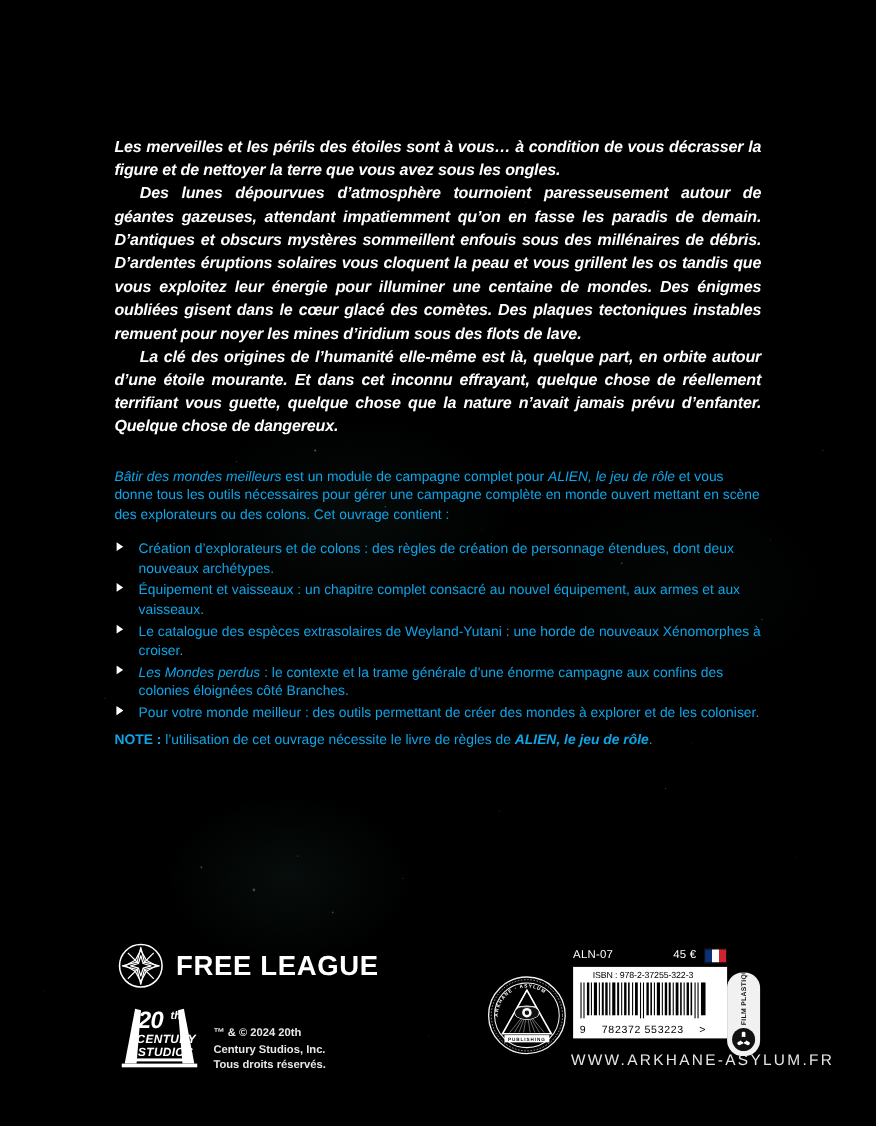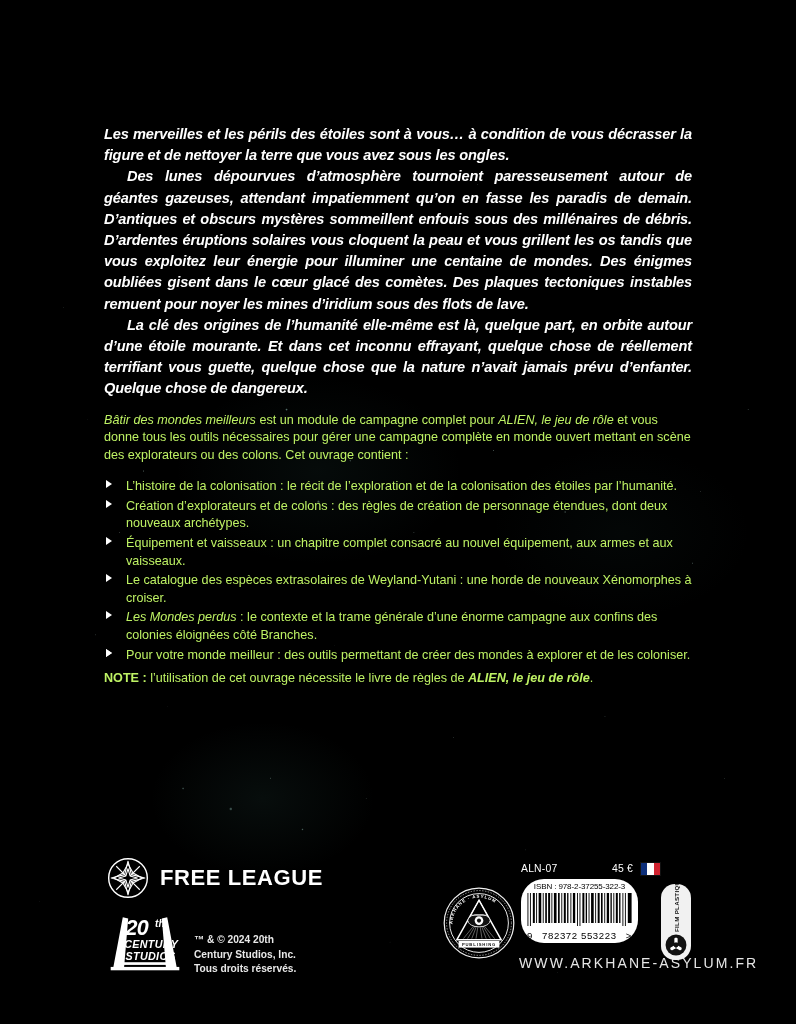--- a/index.html
+++ b/index.html
@@ -106,26 +106,26 @@
     text-align: justify;
     color: #ffffff;
   }
   #intro p { margin: 0; }
   #intro p.indent { text-indent: 23px; }
   #intro p.last { text-align: left; }
 
   
   #body-block {
     position: absolute;
-    top: 412px;
+    top: 425px;
     left: 0;
     width: 588px;
     font-size: 12.6px;
     line-height: 17.4px;
-    color: #bef264;
+    color: #0ea5e9;
   }
   #lede { margin: 0 0 14px 0; }
   #lede i { font-style: italic; }
 
   ul#feature-list {
     list-style: none;
     margin: 0;
     padding: 0;
   }
   ul#feature-list li {
@@ -160,21 +160,21 @@
 
   #freeleague {
     position: absolute;
     left: 107px;
     top: 857px;
     display: flex;
     align-items: center;
     gap: 11px;
   }
   #freeleague .fl-name {
-    font-size: 22px;
+    font-size: 25px;
     font-weight: bold;
     letter-spacing: 0.6px;
     color: #ffffff;
   }
 
   #studios {
     position: absolute;
     left: 108px;
     top: 905px;
     display: flex;
@@ -226,24 +226,23 @@
     width: 19px;
     height: 12px;
     display: inline-block;
     background: linear-gradient(to right, #0d2f7a 0 33.34%, #ffffff 33.34% 66.67%, #d0222f 66.67% 100%);
     border: 1px solid #111;
   }
 
   #barcode-card {
     background: #ffffff;
     color: #000000;
-    width: 117px;
-    padding: 3px 4px 2px 4px;
+    width: 140px;
+    padding: 3px 17px 2px 4px;
     box-sizing: border-box;
-    border-radius: 23px;
   }
   #barcode-card .isbn-line {
     font-size: 8px;
     text-align: center;
     letter-spacing: -0.1px;
     color: #000;
     line-height: 10px;
   }
   #bars {
     height: 33px;
@@ -314,21 +313,20 @@
       <p>Les merveilles et les périls des étoiles sont à vous… à condition de vous décrasser la figure et de nettoyer la terre que vous avez sous les ongles.</p>
       <p class="indent">Des lunes dépourvues d’atmosphère tournoient paresseusement autour de géantes gazeuses, attendant impatiemment qu’on en fasse les paradis de demain. D’antiques et obscurs mystères sommeillent enfouis sous des millénaires de débris. D’ardentes éruptions solaires vous cloquent la peau et vous grillent les os tandis que vous exploitez leur énergie pour illuminer une centaine de mondes. Des énigmes oubliées gisent dans le cœur glacé des comètes. Des plaques tectoniques instables remuent pour noyer les mines d’iridium sous des flots de lave.</p>
       <p class="indent">La clé des origines de l’humanité elle-même est là, quelque part, en orbite autour d’une étoile mourante. Et dans cet inconnu effrayant, quelque chose de réellement terrifiant vous guette, quelque chose que la nature n’avait jamais prévu d’enfanter. Quelque chose de dangereux.</p>
     </div>
 
     <div id="body-block">
 
       <p id="lede"><i>Bâtir des mondes meilleurs</i><span> est un module de campagne complet pour </span><i>ALIEN, le jeu de rôle</i><span> et vous donne tous les outils nécessaires pour gérer une campagne complète en monde ouvert mettant en scène des explorateurs ou des colons. Cet ouvrage contient :</span></p>
 
       <ul id="feature-list">
-        <li><span class="bullet"></span><span>L’histoire de la colonisation : le récit de l’exploration et de la colonisation des étoiles par l’humanité.</span></li>
         <li><span class="bullet"></span><span>Création d’explorateurs et de colons : des règles de création de personnage étendues, dont deux nouveaux archétypes.</span></li>
         <li><span class="bullet"></span><span>Équipement et vaisseaux : un chapitre complet consacré au nouvel équipement, aux armes et aux vaisseaux.</span></li>
         <li><span class="bullet"></span><span>Le catalogue des espèces extrasolaires de Weyland-Yutani : une horde de nouveaux Xénomorphes à croiser.</span></li>
         <li><span class="bullet"></span><i>Les Mondes perdus</i><span> : le contexte et la trame générale d’une énorme campagne aux confins des colonies éloignées côté Branches.</span></li>
         <li><span class="bullet"></span></li>
         <li><span class="bullet"></span><span>Pour votre monde meilleur : des outils permettant de créer des mondes à explorer et de les coloniser.</span></li>
       </ul>
 
       <p id="note"><b>NOTE :</b><span> l’utilisation de cet ouvrage nécessite le livre de règles de </span><i>ALIEN, le jeu de rôle</i><span>.</span></p>
 

